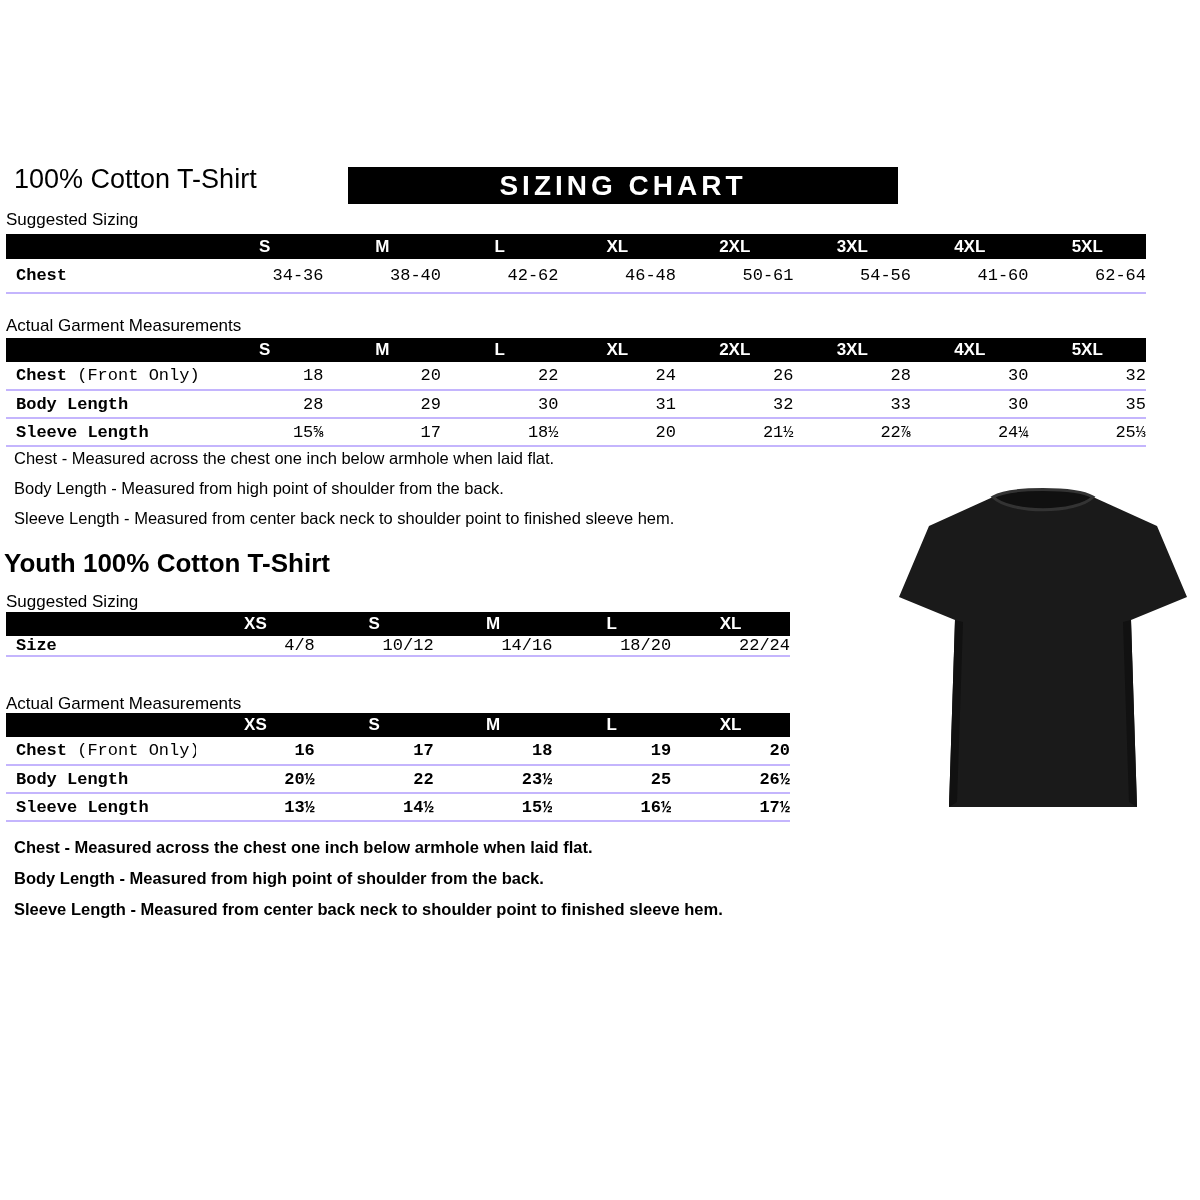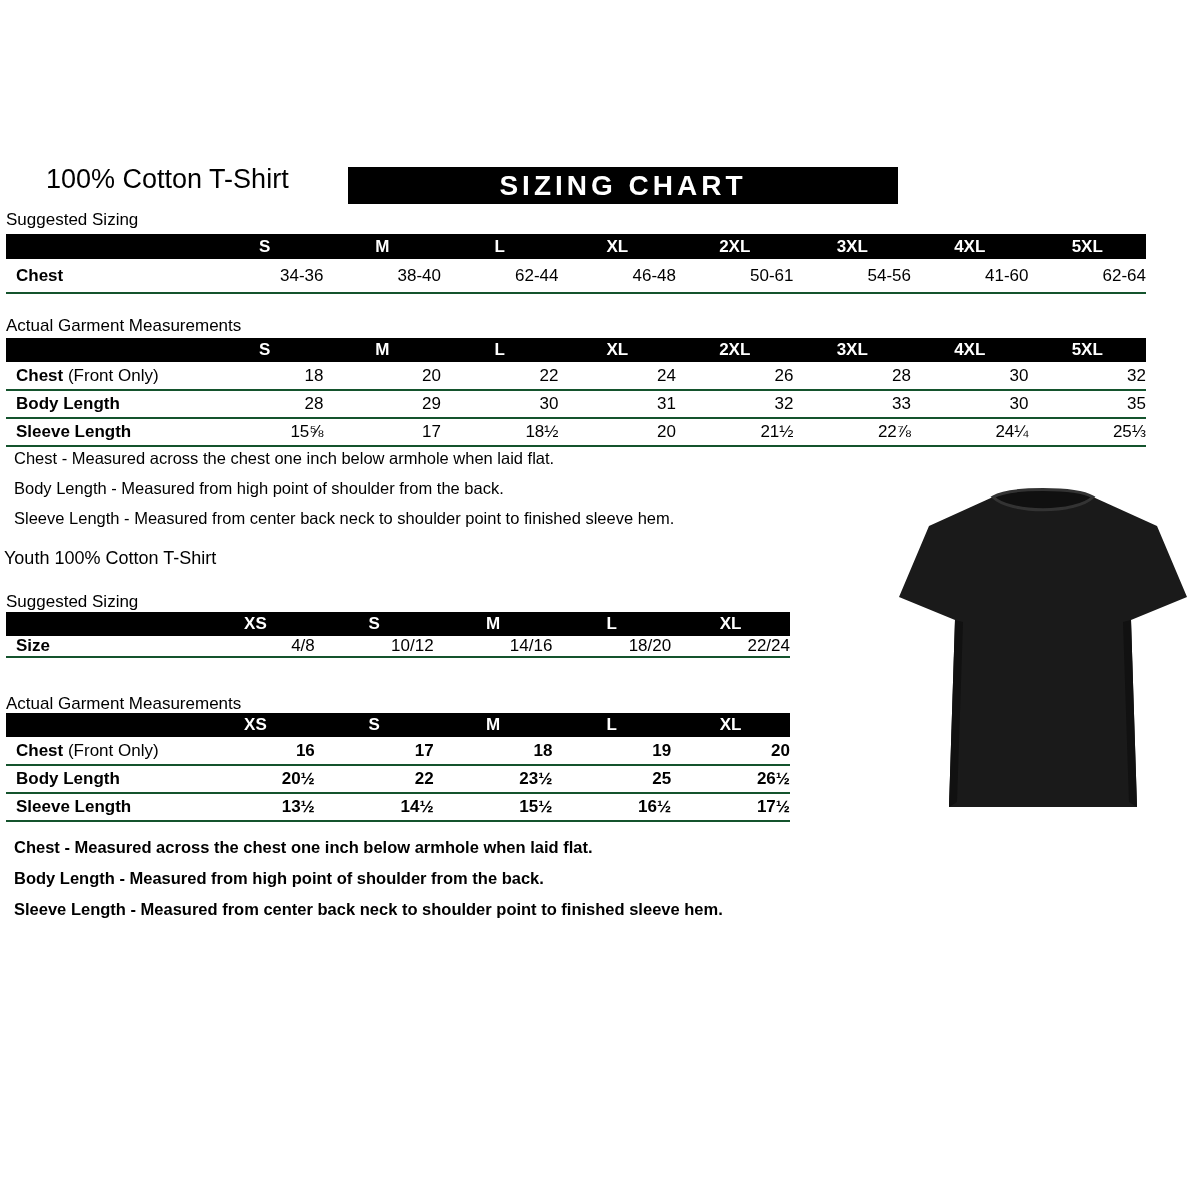--- a/index.html
+++ b/index.html
@@ -4,46 +4,46 @@
 <style>
   html,body{margin:0;padding:0;}
   body{
     width:1200px;height:1200px;position:relative;overflow:hidden;
     background:#ffffff;color:#000;
     font-family:"Liberation Sans", sans-serif;
     -webkit-font-smoothing:antialiased;
   }
   .abs{position:absolute;}
 
-  #main-title{left:14px;top:164px;font-size:27px;font-weight:400;margin-left:32px;}
+  #main-title{left:14px;top:164px;font-size:27px;font-weight:400;}
   #sizing-banner{
     left:348px;top:167px;width:550px;height:37px;background:#000;color:#fff;
     display:flex;align-items:center;justify-content:center;
     font-size:28px;font-weight:800;letter-spacing:4px;
   }
 
   .section-label{font-size:17px;font-weight:400;}
   #adult-suggested-label{left:6px;top:210px;}
   #adult-actual-label{left:6px;top:316px;}
   #youth-suggested-label{left:6px;top:592px;}
   #youth-actual-label{left:6px;top:694px;}
 
-  #youth-title{left:4px;top:548px;font-size:18px;font-weight:400;}
+  #youth-title{left:4px;top:548px;font-size:26px;font-weight:700;}
 
   table.size-table{border-collapse:collapse;table-layout:fixed;}
   table.size-table th,table.size-table td{padding:0;overflow:hidden;white-space:nowrap;}
   table.size-table thead th{
     background:#000;color:#fff;font-weight:700;font-size:17px;text-align:center;
   }
   table.size-table td{text-align:right;font-size:17px;font-weight:400;}
   table.size-table .row-label{
     text-align:left;padding-left:10px;font-weight:700;font-size:17px;
   }
   table.size-table .row-label .sfx{font-weight:400;}
-  table.size-table tbody tr{border-bottom:2px solid #14532d;}
+  table.size-table tbody tr{border-bottom:2px solid #c4b5fd;font-family:Liberation Mono, monospace;}
 
   #adult-suggested-table{left:6px;top:234px;width:1140px;}
   #adult-suggested-table thead tr{height:25px;}
   #adult-suggested-table tbody tr{height:34px;}
 
   #adult-actual-table{left:6px;top:338px;width:1140px;}
   #adult-actual-table thead tr{height:24px;}
   #adult-actual-table tbody tr{height:28px;}
 
   #youth-suggested-table{left:6px;top:612px;width:784px;}
@@ -99,21 +99,21 @@
       <th>3XL</th>
       <th>4XL</th>
       <th>5XL</th>
     </tr>
   </thead>
   <tbody>
     <tr>
       <td class="row-label"><span class="b">Chest</span></td>
       <td>34-36</td>
       <td>38-40</td>
-      <td>62-44</td>
+      <td>42-62</td>
       <td>46-48</td>
       <td>50-61</td>
       <td>54-56</td>
       <td>41-60</td>
       <td>62-64</td>
     </tr>
   </tbody>
 </table>
 
 <div class="abs section-label" id="adult-actual-label">Actual Garment Measurements</div>

